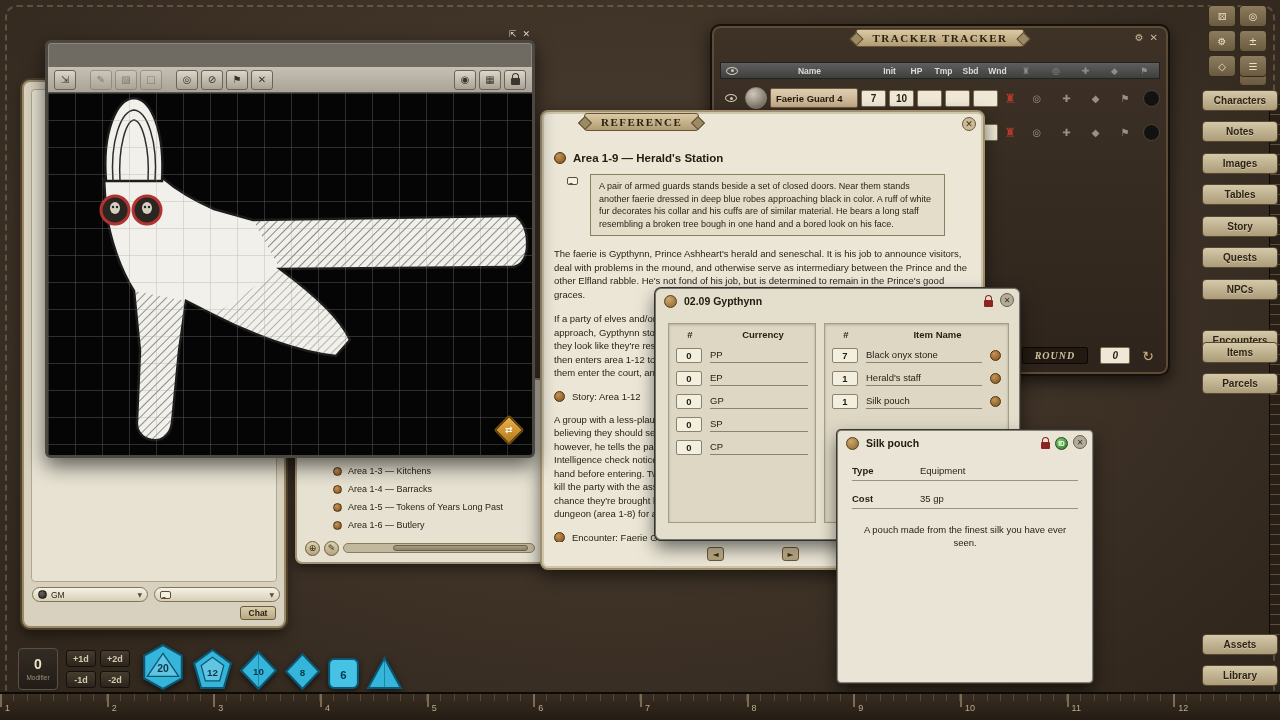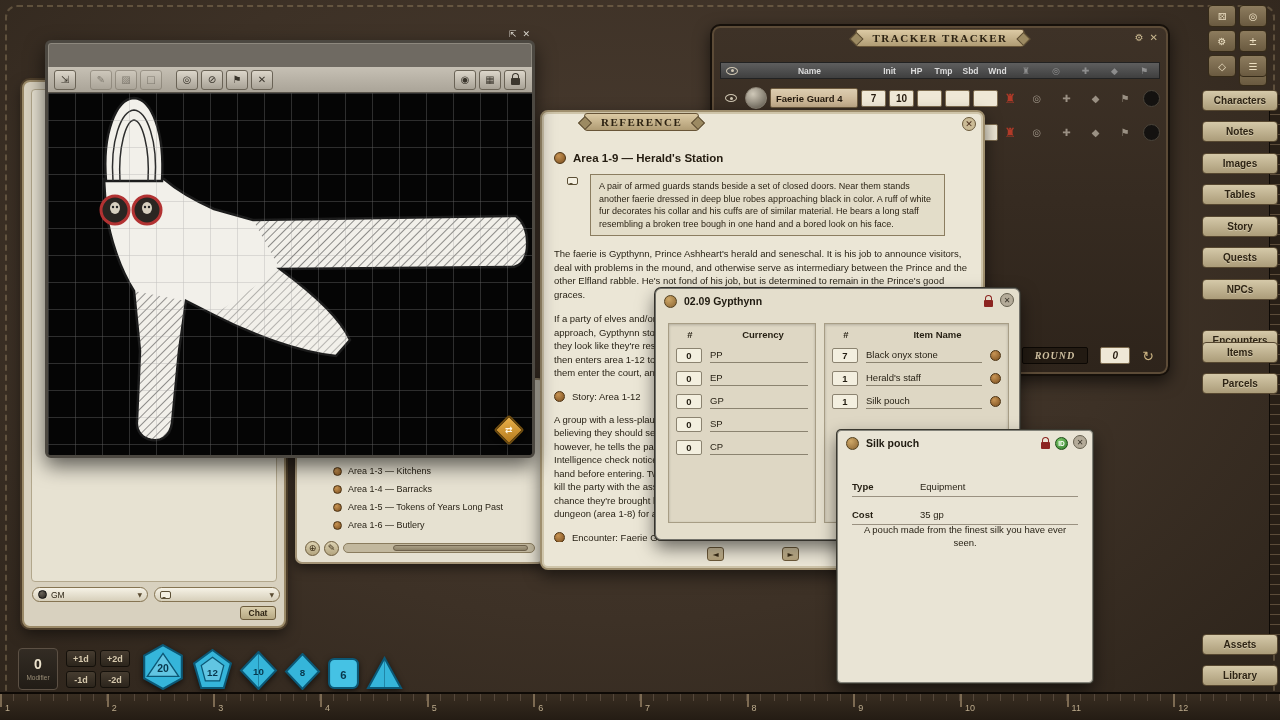--- a/index.html
+++ b/index.html
@@ -132,21 +132,21 @@
   .p-row{display:flex;align-items:center;height:23px;padding:0 7px;gap:8px;}
   .qty-box{width:26px;height:15px;background:#f3efdf;border:1px solid #8b8370;border-radius:2px;font-size:9.5px;font-weight:bold;
     color:#241e12;display:flex;align-items:center;justify-content:center;flex:0 0 auto;}
   .p-name{flex:1;font-size:9.5px;color:#241e12;border-bottom:1px solid #8b8370;padding-bottom:2px;}
   .p-link{width:11px;height:11px;}
 
   
   #item-win{position:absolute;left:837px;top:430px;width:256px;height:253px;z-index:70;border-radius:4px;
     background:#e9e4d5;border:1px solid #84837a;box-shadow:0 0 0 1px #3a382f,0 8px 18px rgba(0,0,0,.55);}
   #item-win .win-titlebar .right-ic{margin-left:auto;display:flex;align-items:center;gap:5px;padding-right:16px;}
-  .field-row{position:absolute;left:14px;right:14px;display:flex;align-items:flex-end;gap:10px;border-bottom:1px solid #9a9181;padding-bottom:4px;margin-top:16px;}
+  .field-row{position:absolute;left:14px;right:14px;display:flex;align-items:flex-end;gap:10px;border-bottom:1px solid #9a9181;padding-bottom:4px;}
   .field-label{width:58px;font-size:9.5px;font-weight:bold;color:#241e12;}
   .field-value{font-size:9.5px;color:#241e12;}
   #item-desc{position:absolute;left:14px;right:14px;top:92px;font-size:9.5px;color:#241e12;line-height:1.4;text-align:center;}
 
   
   .side-btn{position:absolute;left:1202px;width:76px;height:21px;z-index:80;border-radius:4px;
     background:linear-gradient(#d5c9a9,#ab9c79);border:1px solid #564730;box-shadow:inset 0 1px 0 #eade bd, inset 0 1px 0 #eadebd,0 1px 3px rgba(0,0,0,.5);
     display:flex;align-items:center;justify-content:center;font-size:10px;font-weight:bold;color:#2e2414;text-shadow:0 1px 0 rgba(255,250,230,.35);}
 
   

